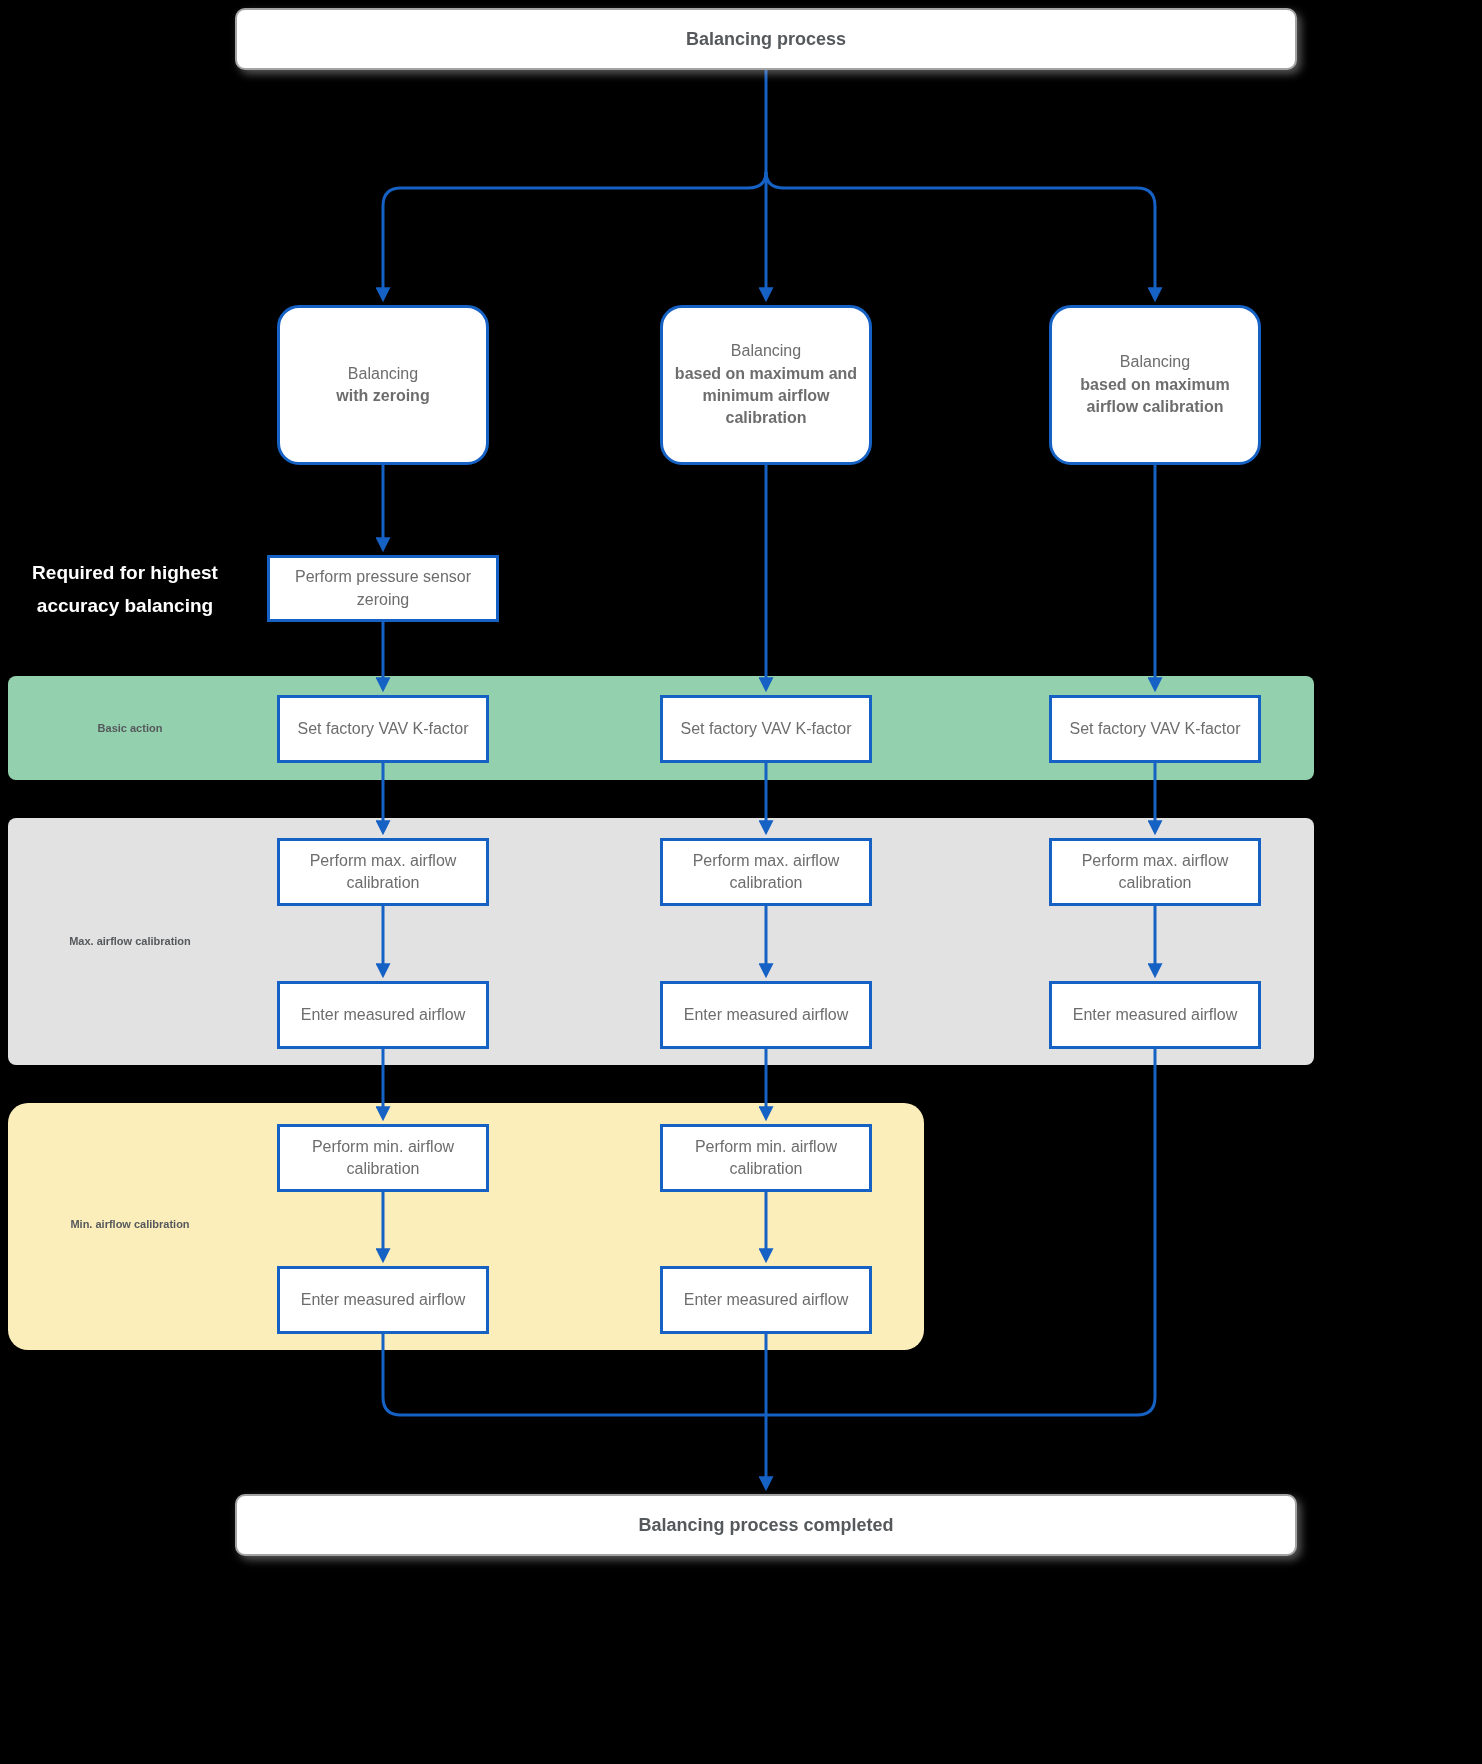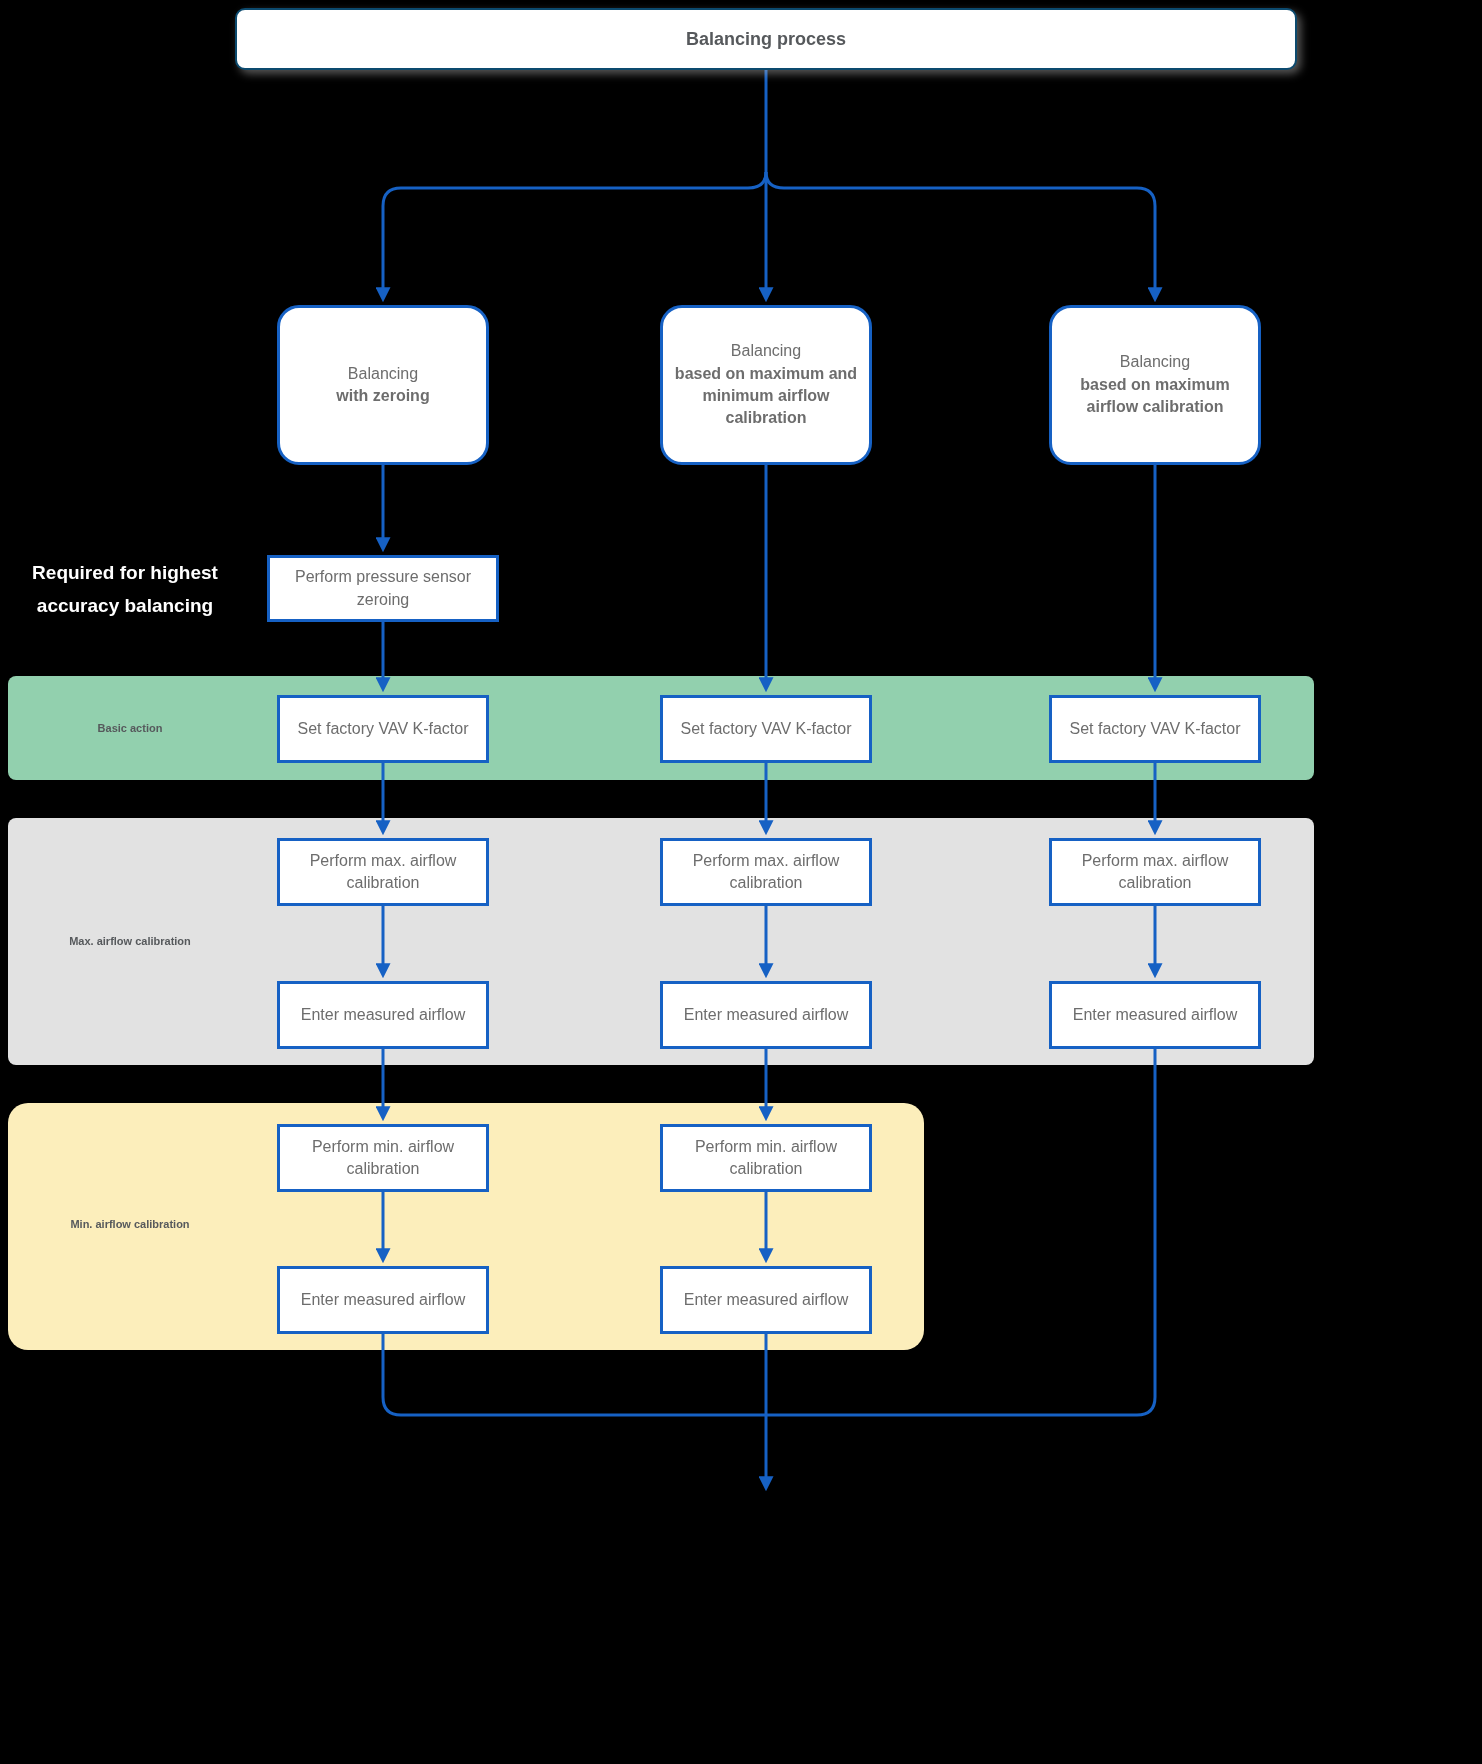--- a/index.html
+++ b/index.html
@@ -22,21 +22,21 @@
   .node {
     position:absolute; z-index:4; background:#ffffff; border:3px solid #1661c4; border-radius:0;
     display:flex; flex-direction:column; align-items:center; justify-content:center;
     text-align:center; color:#6d6d6d; font-size:16px; line-height:1.4; padding:6px 10px;
   }
   .node.branch { border-radius:22px; }
   .node .em { font-weight:bold; display:block; }
   .node .intro { display:block; }
 
   .terminal {
-    position:absolute; z-index:4; background:#ffffff; border:2px solid #0c4a6e; border-radius:10px;
+    position:absolute; z-index:4; background:#ffffff; border:2px solid #a3a3a3; border-radius:10px;
     display:flex; align-items:center; justify-content:center; text-align:center;
     font-weight:bold; font-size:18px; color:#56595c;
     box-shadow:4px 4px 8px rgba(190,190,190,0.45);
   }
 </style>
 </head>
 <body>
 
 <div class="canvas">
 
@@ -81,20 +81,23 @@
       <path d="M1155,763 L1155,831" marker-end="url(#ah)"></path>
       <path d="M1155,906 L1155,974" marker-end="url(#ah)"></path>
       <path d="M1155,1049 L1155,1397 Q1155,1415 1137,1415 L766,1415"></path>
     </g>
   </svg>
 
   <div class="terminal" style="left:235px; top:8px; width:1062px; height:62px;">
     <span>Balancing process</span>
   </div>
 
+  <div class="terminal" style="left:235px; top:1494px; width:1062px; height:62px;">
+    <span>Balancing process completed</span>
+  </div>
 
   <div class="node branch" style="left:277px; top:305px; width:212px; height:160px;">
     <span class="intro">Balancing</span>
     <span class="em">with zeroing</span>
   </div>
   <div class="node branch" style="left:660px; top:305px; width:212px; height:160px;">
     <span class="intro">Balancing</span>
     <span class="em">based on maximum and minimum airflow calibration</span>
   </div>
   <div class="node branch" style="left:1049px; top:305px; width:212px; height:160px;">

